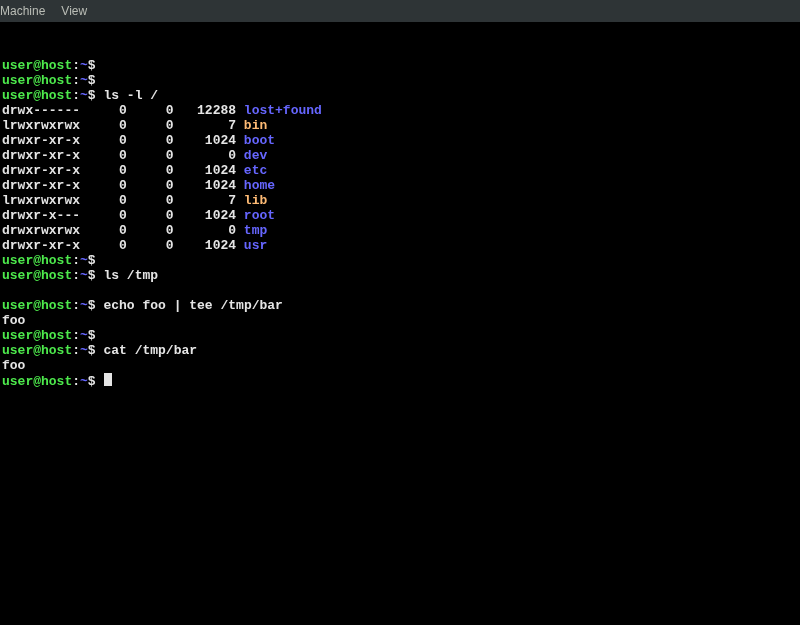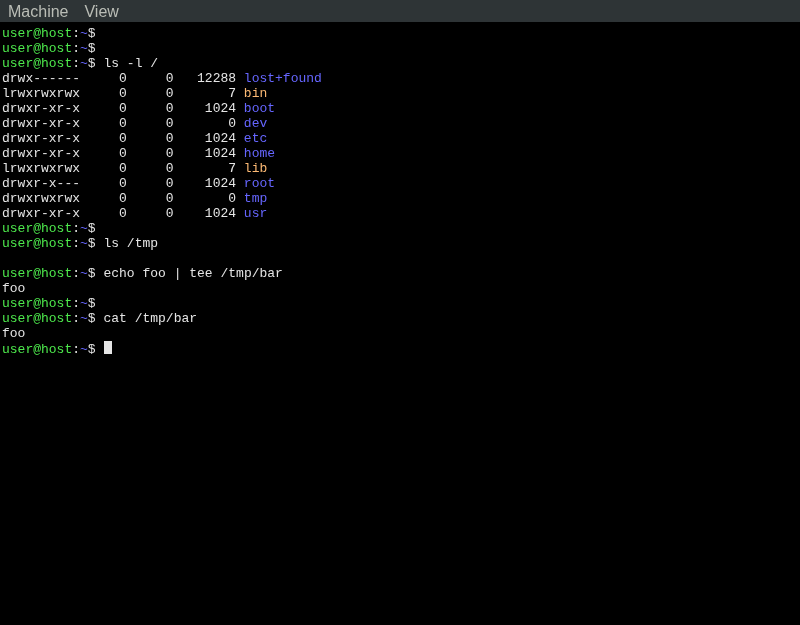--- a/index.html
+++ b/index.html
@@ -12,30 +12,31 @@
     font-size: 13px;
     line-height: 15px;
     overflow: hidden;
   }
   .menubar {
     background: #2e3436;
     color: #babdb6;
     height: 22px;
     display: flex;
     align-items: center;
-    padding-left: 8px;
+    padding-left: 0;
     gap: 16px;
     font-family: sans-serif;
-    font-size: 16px;
+    font-size: 12px;
   }
   .menubar span { cursor: default; }
   .terminal {
     padding: 4px 2px 0 2px;
     white-space: pre;
-    font-weight: normal;
+    font-weight: bold;
+    margin-top: 32px;
   }
   .line { display: block; min-height: 15px; }
   .grn { color: #4de94c; }
   .blu { color: #6666ff; }
   .cyn { color: #fdba74; }
   .wht { color: #e5e5e5; }
   .cursor {
     display: inline-block;
     width: 8px;
     height: 13px;

